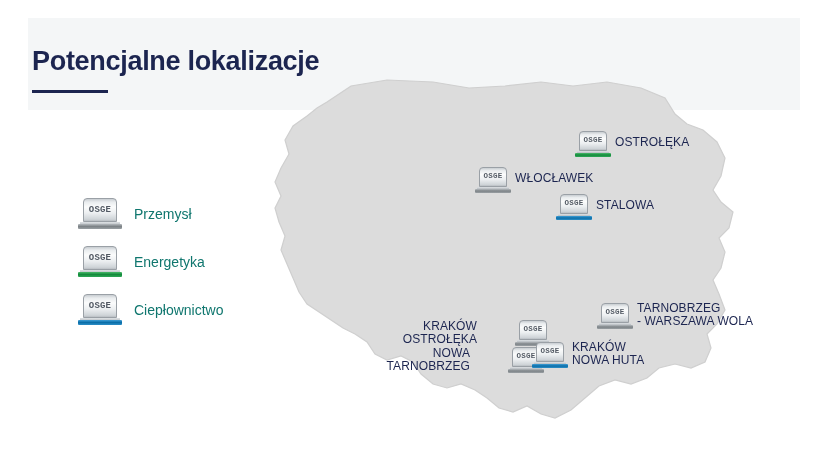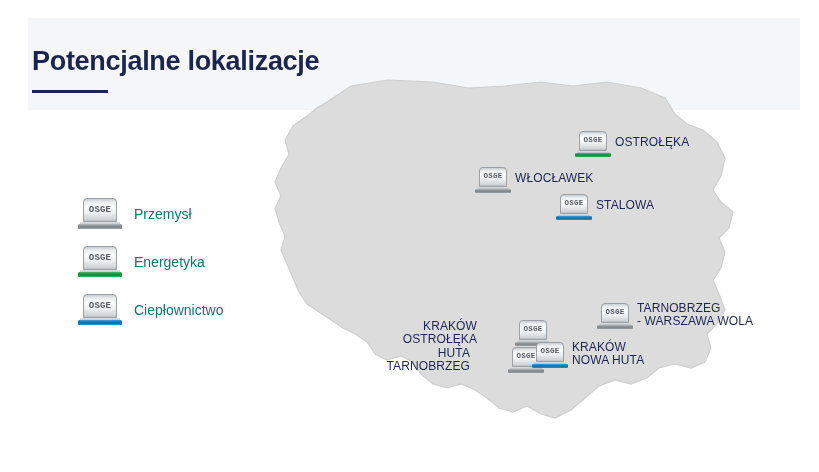--- a/index.html
+++ b/index.html
@@ -289,21 +289,21 @@
 
   <div class="city" style="left:508px; top:347px;">
     <div class="osge sm">
       <div class="body">
         <span class="wm">OSGE</span>
       </div>
       <div class="neck"></div>
       <div class="base gray"></div>
     </div>
     <div class="city-label left">
-      <span>HUTA</span><br>
+      <span>NOWA</span><br>
       <span>TARNOBRZEG</span>
     </div>
   </div>
 
   <div class="city" style="left:532px; top:342px;">
     <div class="osge sm">
       <div class="body">
         <span class="wm">OSGE</span>
       </div>
       <div class="neck"></div>

